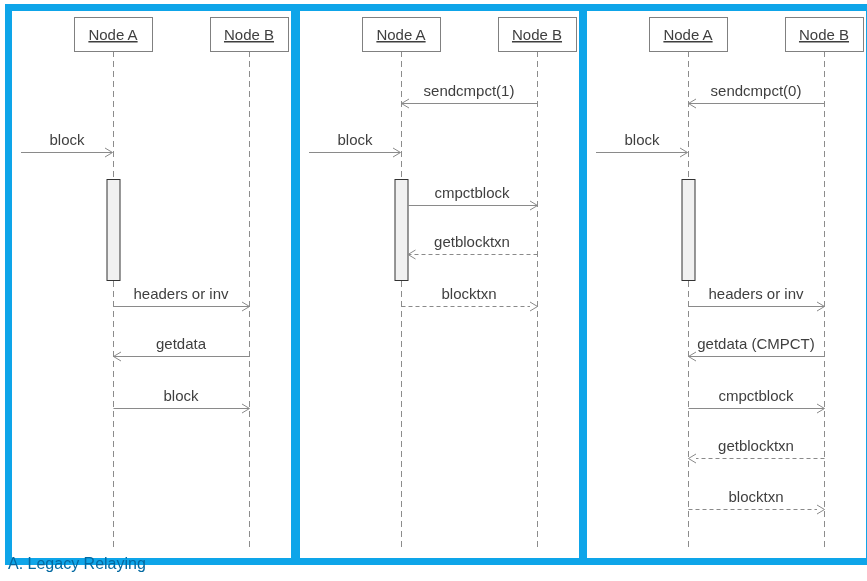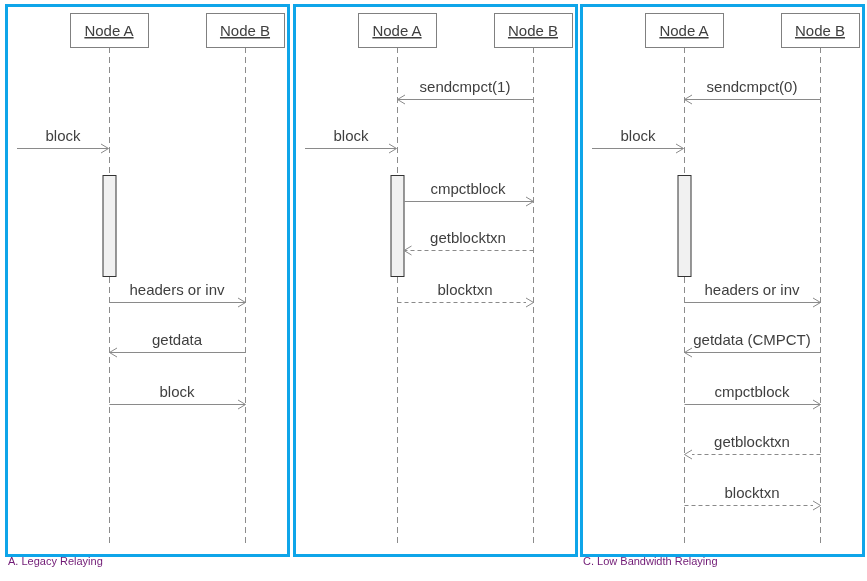--- a/index.html
+++ b/index.html
@@ -1,35 +1,35 @@
 <!DOCTYPE html>
 <html><head>
 <meta charset="utf-8">
 <style>
   html,body { margin:0; padding:0; background:#ffffff; }
   body { font-family:"Liberation Sans", sans-serif; }
   #stage { position:relative; width:867px; height:581px; background:#ffffff; overflow:hidden; }
   .panel {
     position:absolute; top:4px; width:279px; height:547px;
-    border:3px solid #0ea5e9; background:#ffffff;
+    border:7px solid #0ea5e9; background:#ffffff;
   }
   .panel svg { display:block; }
   .panel text {
     font-family:"Liberation Sans", sans-serif;
     font-size:15px; fill:#3f3f3f;
   }
   .panel text.node-label { text-decoration:underline; }
   .node-rect { fill:#ffffff; stroke:#808080; stroke-width:1; }
   .lifeline { stroke:#8c8c8c; stroke-width:1; stroke-dasharray:6 4; }
   .msg-line { stroke:#8a8a8a; stroke-width:1; fill:none; }
   .msg-line.dashed { stroke-dasharray:4 3; }
   .arrowhead { stroke:#8a8a8a; stroke-width:1; fill:none; }
   .activation { fill:#f1f1f1; stroke:#333333; stroke-width:1; }
   .caption {
-    position:absolute; top:555px; font-size:11px; color:#701a75;
+    position:absolute; top:555px; font-size:16px; color:#0369a1;
     white-space:nowrap;
   }
 </style>
 </head>
 <body>
 
 <div id="stage">
 
   <div class="panel" style="left:5px">
     <svg width="279" height="547" viewBox="0 0 279 547">
@@ -129,15 +129,14 @@
 
       <text x="169" y="440" text-anchor="middle">getblocktxn</text>
       <line class="msg-line dashed" x1="237.5" y1="447.5" x2="109" y2="447.5"></line>
       <polyline class="arrowhead" points="109,443 101.5,447.5 109,452"></polyline>
 
       <text x="169" y="491" text-anchor="middle">blocktxn</text>
       <line class="msg-line dashed" x1="101.5" y1="498.5" x2="230" y2="498.5"></line>
       <polyline class="arrowhead" points="230,494 237.5,498.5 230,503"></polyline>
     </svg>
   </div>
-  <div class="caption" style="left:583px">C. Low Bandwidth Relaying</div>
 
 </div>
 
 </body></html>

